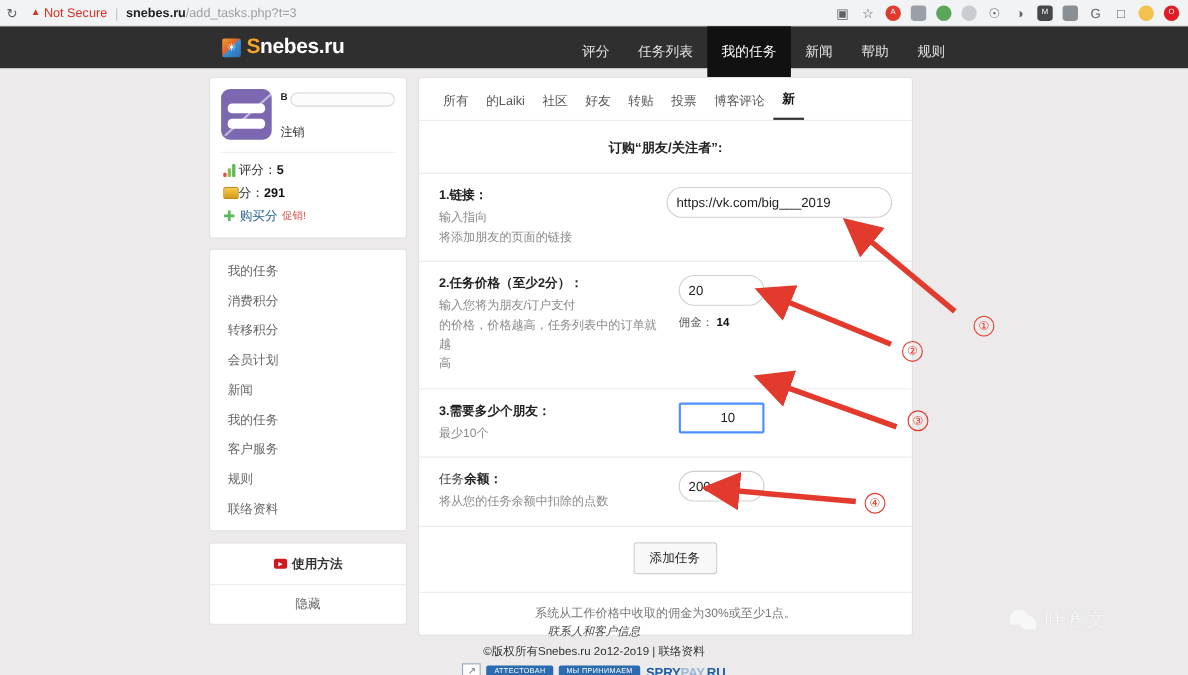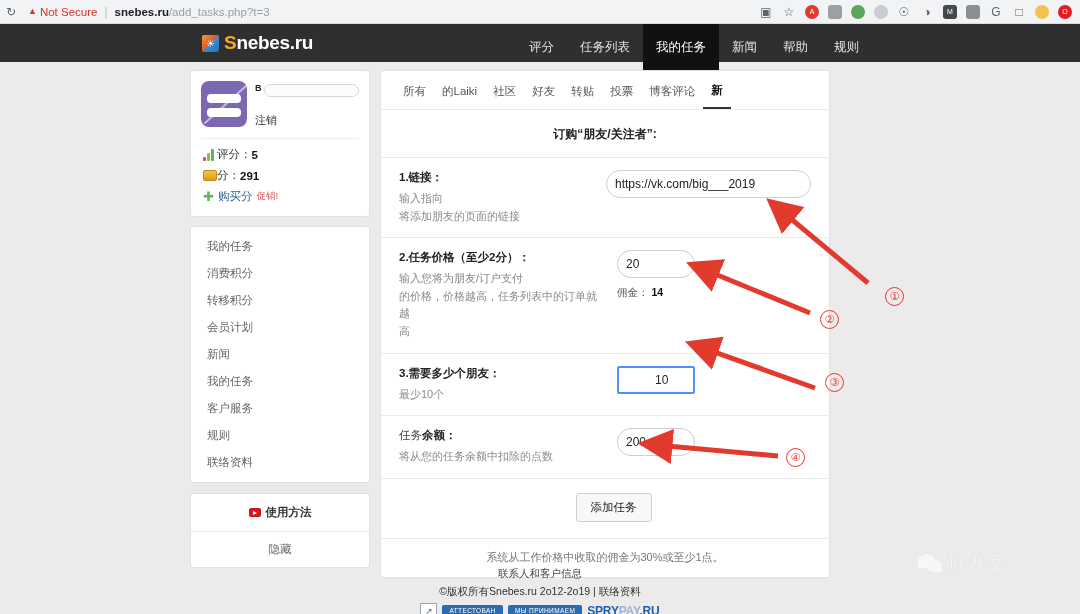--- a/index.html
+++ b/index.html
@@ -153,21 +153,21 @@
   .submit-row { display: flex; justify-content: center; padding: 14px 0 16px 17px; border-top: 1px solid #ececec; }
   .submit-btn {
     border: 1px solid #cfcfcf; background: #f8f8f8; border-radius: 3px;
     padding: 6px 14px; font-size: 11.5px; color: #222; cursor: pointer;
     font-family: "Liberation Sans", sans-serif;
   }
   .note { text-align: center; font-size: 11px; color: #777; padding: 11px 0 12px 0; border-top: 1px solid #ececec; }
 
   
   .footer { position: absolute; left: 0; top: 505px; width: 1080px; text-align: center; }
-  .f-line1 { font-size: 10.5px; color: #444; }
+  .f-line1 { font-size: 10.5px; color: #444; font-style: italic; }
   .f-line2 { font-size: 10.5px; color: #333; margin-top: 4px; }
   .f-badges { display: flex; align-items: center; justify-content: center; gap: 5px; margin-top: 4px; }
   .f-sq { width: 17px; height: 15px; border: 1px solid #9aa6b5; color: #5a6b7d; font-size: 9px;
           display: flex; align-items: center; justify-content: center; background: #fff; }
   .f-pill { background: #2b6cb0; color: #fff; font-size: 6.5px; padding: 2px 7px; border-radius: 2px; letter-spacing: 0.4px; }
   .f-spry { color: #1f5fa8; font-size: 12px; font-weight: 700; letter-spacing: -0.2px; }
   .f-spry .dim { color: #9db6d4; }
 
   
   .anno { position: absolute; pointer-events: none; }

